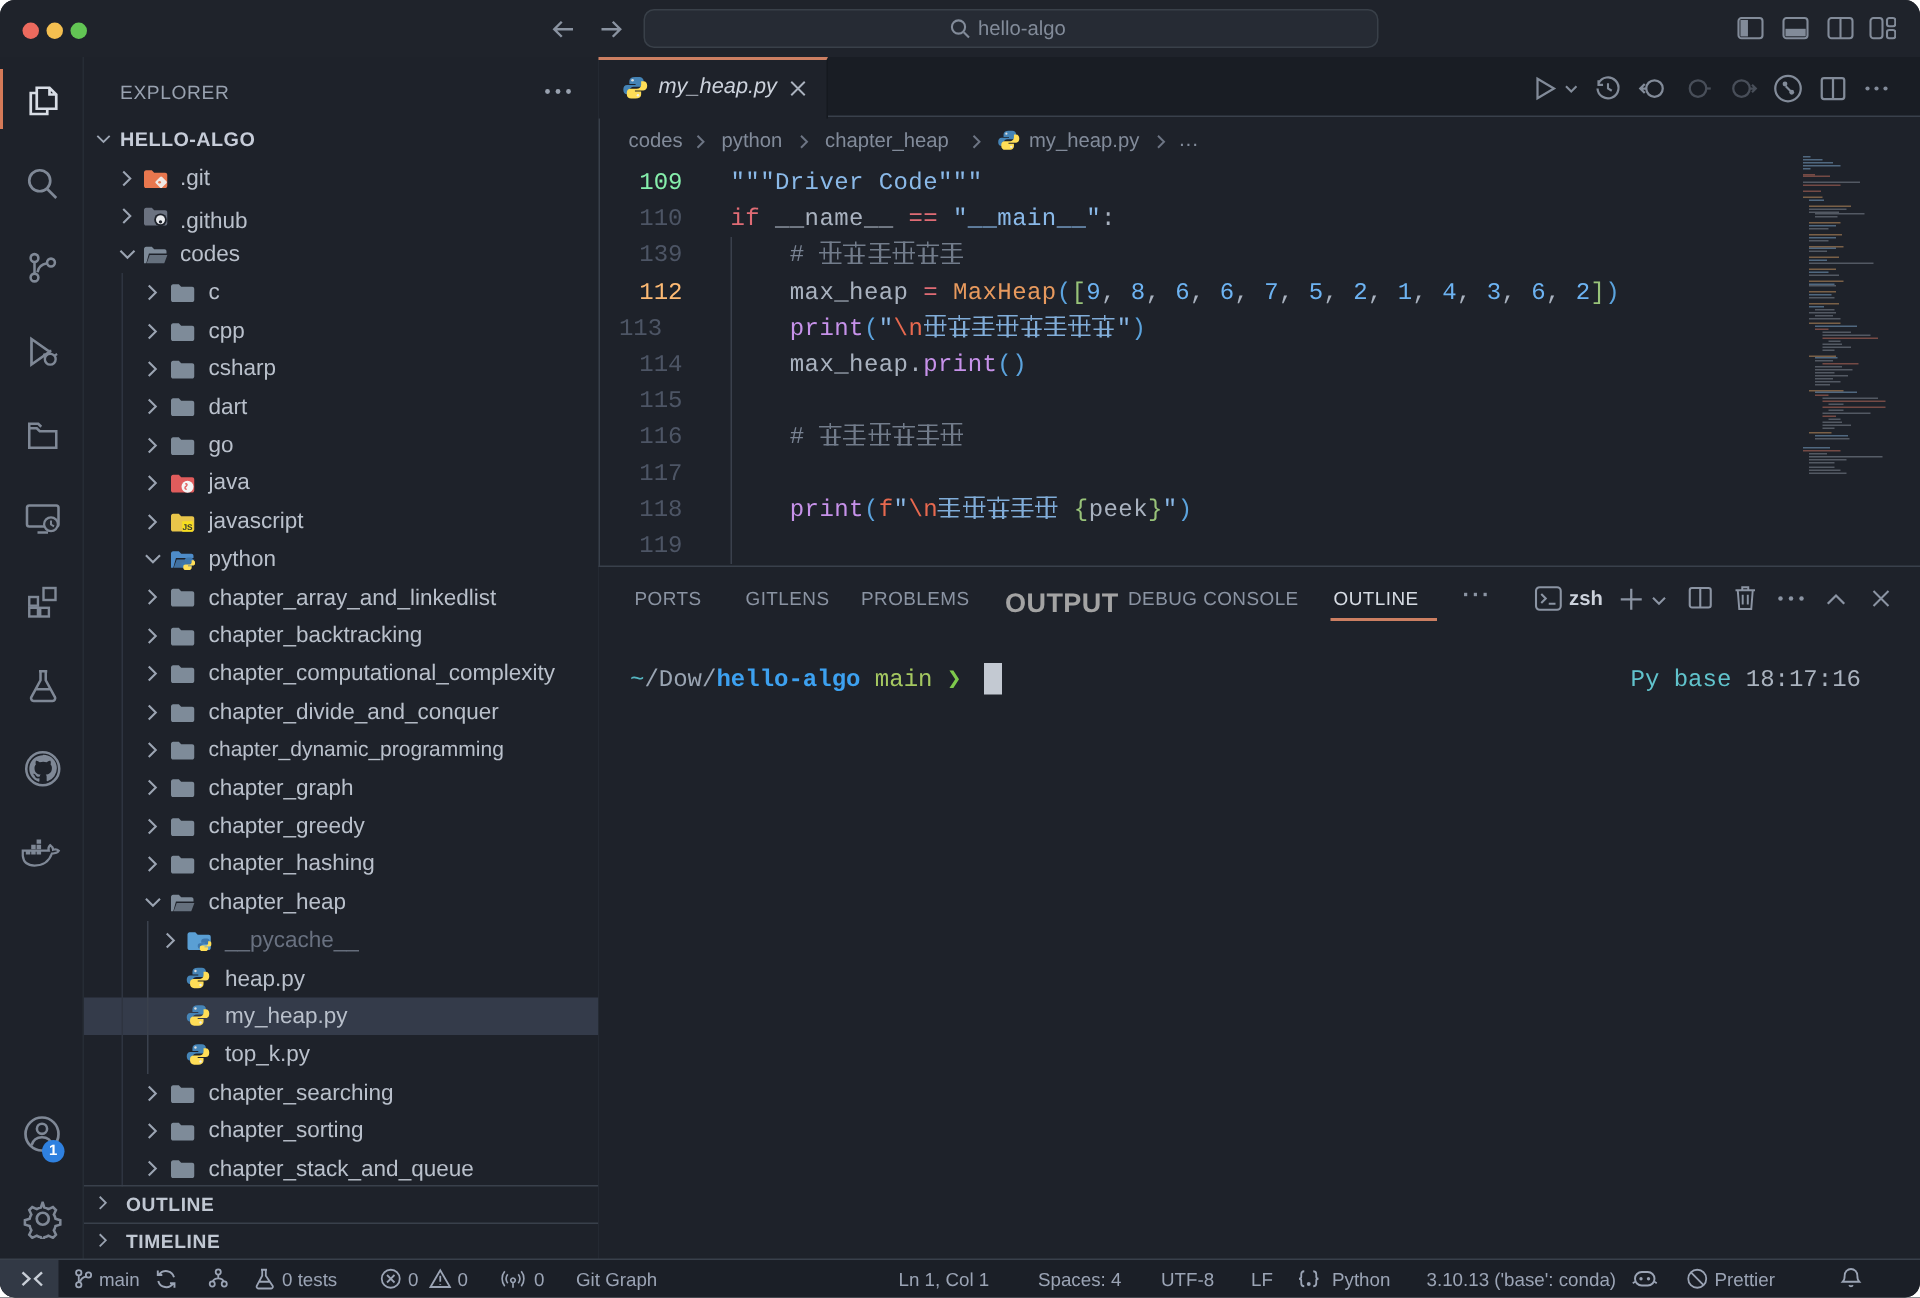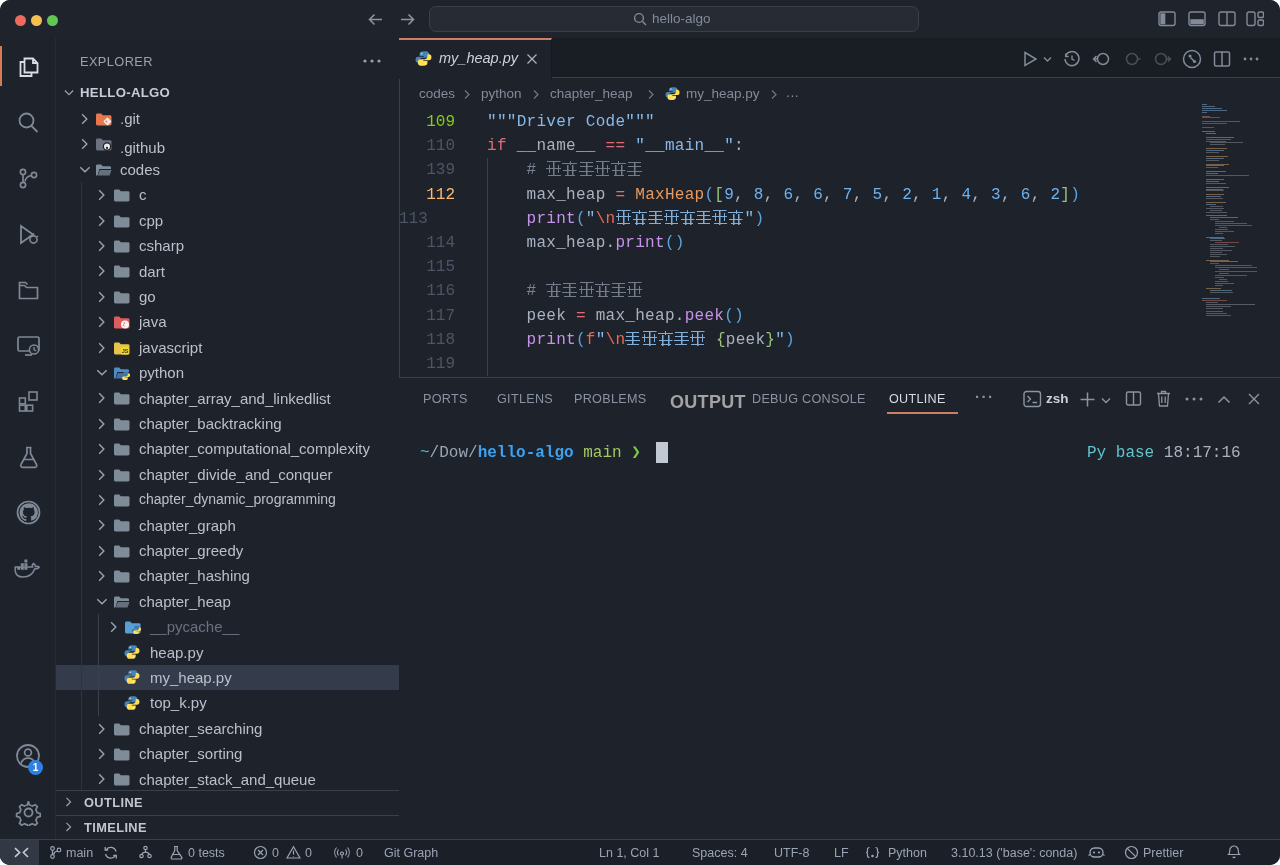--- a/index.html
+++ b/index.html
@@ -419,40 +419,39 @@
       <path d="M7.9 1.2c-2.3 0-3.6 1-3.6 2.6v1.8h3.9v.7H2.9C1.3 6.3.5 7.5.5 9.2c0 1.7.8 2.9 2.4 2.9h1.4V9.9c0-1.5 1.3-2.6 2.8-2.6h3.9c1.3 0 2.3-1 2.3-2.3V3.8c0-1.5-1.2-2.6-2.7-2.6z" fill="#4584b6" stroke="none"></path>
       <circle cx="6.3" cy="3.3" r=".8" fill="#ddd" stroke="none"></circle>
       <path d="M8.1 14.8c2.3 0 3.6-1 3.6-2.6v-1.8H7.8v-.7h5.3c1.6 0 2.4-1.2 2.4-2.9 0-1.7-.8-2.9-2.4-2.9h-1.4v2.2c0 1.5-1.3 2.6-2.8 2.6H5c-1.3 0-2.3 1-2.3 2.3v1.2c0 1.5 1.2 2.6 2.7 2.6z" fill="#ffde57" stroke="none"></path>
       <circle cx="9.7" cy="12.7" r=".8" fill="#eee" stroke="none"></circle>
     </svg>
 <div class="abs " style="left:686px;top:86px;font-size:13.5px;color:#828b9a;font-weight:400;white-space:pre;">my_heap.py</div>
 <svg class="abs" style="left:768px;top:88px;color:#6d7584;" width="12" height="12" viewBox="0 0 12 12" fill="none" stroke="currentColor">
       <path d="M4 2.5l4 4-4 4" stroke-width="1.3"></path>
     </svg>
 <div class="abs " style="left:786px;top:84px;font-size:14px;color:#828b9a;font-weight:400;white-space:pre;letter-spacing:.5px">...</div>
-<div class="abs mono" style="left:399px;top:110.0px;width:56px;text-align:right;font-size:16px;line-height:24.2px;color:#84cc16">109</div>
+<div class="abs mono" style="left:399px;top:110.0px;width:56px;text-align:right;font-size:16px;line-height:24.2px;color:#86efac">109</div>
 <div class="abs mono" style="left:399px;top:134.2px;width:56px;text-align:right;font-size:16px;line-height:24.2px;color:#4d5565">110</div>
 <div class="abs mono" style="left:399px;top:158.4px;width:56px;text-align:right;font-size:16px;line-height:24.2px;color:#4d5565">139</div>
 <div class="abs mono" style="left:399px;top:182.6px;width:56px;text-align:right;font-size:16px;line-height:24.2px;color:#fdba74">112</div>
-<div class="abs mono" style="left:399px;top:206.8px;width:56px;text-align:left;font-size:16px;line-height:24.2px;color:#4d5565">113</div>
+<div class="abs mono" style="left:399px;top:206.8px;width:56px;text-align:center;font-size:16px;line-height:24.2px;color:#4d5565">113</div>
 <div class="abs mono" style="left:399px;top:231.0px;width:56px;text-align:right;font-size:16px;line-height:24.2px;color:#4d5565">114</div>
 <div class="abs mono" style="left:399px;top:255.2px;width:56px;text-align:right;font-size:16px;line-height:24.2px;color:#4d5565">115</div>
 <div class="abs mono" style="left:399px;top:279.4px;width:56px;text-align:right;font-size:16px;line-height:24.2px;color:#4d5565">116</div>
 <div class="abs mono" style="left:399px;top:303.6px;width:56px;text-align:right;font-size:16px;line-height:24.2px;color:#4d5565">117</div>
 <div class="abs mono" style="left:399px;top:327.79999999999995px;width:56px;text-align:right;font-size:16px;line-height:24.2px;color:#4d5565">118</div>
 <div class="abs mono" style="left:399px;top:352.0px;width:56px;text-align:right;font-size:16px;line-height:24.2px;color:#4d5565">119</div>
 <div class="abs" style="left:487px;top:158.4px;width:1px;height:217.79999999999998px;background:#3a404c"></div>
 <div class="abs mono" style="left:487px;top:110.0px;font-size:16px;letter-spacing:0.28px;line-height:24.2px;color:#a9b2bf;white-space:pre"><span style="color:#8ab9e8">"""Driver Code"""</span></div>
 <div class="abs mono" style="left:487px;top:134.2px;font-size:16px;letter-spacing:0.28px;line-height:24.2px;color:#a9b2bf;white-space:pre"><span style="color:#e06c75">if</span> __name__ <span style="color:#e06c75">==</span> <span style="color:#8ab9e8">"__main__"</span>:</div>
 <div class="abs mono" style="left:487px;top:158.4px;font-size:16px;letter-spacing:0.28px;line-height:24.2px;color:#a9b2bf;white-space:pre">    <span style="color:#7a8494"># <i class="cjk"></i><i class="cjk v2"></i><i class="cjk v3"></i><i class="cjk"></i><i class="cjk v2"></i><i class="cjk v3"></i></span></div>
 <div class="abs mono" style="left:487px;top:182.6px;font-size:16px;letter-spacing:0.28px;line-height:24.2px;color:#a9b2bf;white-space:pre">    max_heap <span style="color:#e06c75">=</span> <span style="color:#e89a5e">MaxHeap</span><span style="color:#5ba3dd">(</span><span style="color:#98c379">[</span><span style="color:#6db3f2">9</span>, <span style="color:#6db3f2">8</span>, <span style="color:#6db3f2">6</span>, <span style="color:#6db3f2">6</span>, <span style="color:#6db3f2">7</span>, <span style="color:#6db3f2">5</span>, <span style="color:#6db3f2">2</span>, <span style="color:#6db3f2">1</span>, <span style="color:#6db3f2">4</span>, <span style="color:#6db3f2">3</span>, <span style="color:#6db3f2">6</span>, <span style="color:#6db3f2">2</span><span style="color:#98c379">]</span><span style="color:#5ba3dd">)</span></div>
 <div class="abs mono" style="left:487px;top:206.8px;font-size:16px;letter-spacing:0.28px;line-height:24.2px;color:#a9b2bf;white-space:pre">    <span style="color:#c792ea">print</span><span style="color:#5ba3dd">(</span><span style="color:#8ab9e8">"</span><span style="color:#e8694f">\n</span><span style="color:#8ab9e8"><i class="cjk"></i><i class="cjk v2"></i><i class="cjk v3"></i><i class="cjk"></i><i class="cjk v2"></i><i class="cjk v3"></i><i class="cjk"></i><i class="cjk v2"></i></span><span style="color:#8ab9e8">"</span><span style="color:#5ba3dd">)</span></div>
 <div class="abs mono" style="left:487px;top:231.0px;font-size:16px;letter-spacing:0.28px;line-height:24.2px;color:#a9b2bf;white-space:pre">    max_heap.<span style="color:#c792ea">print</span><span style="color:#5ba3dd">()</span></div>
 <div class="abs mono" style="left:487px;top:279.4px;font-size:16px;letter-spacing:0.28px;line-height:24.2px;color:#a9b2bf;white-space:pre">    <span style="color:#7a8494"># <i class="cjk v2"></i><i class="cjk v3"></i><i class="cjk"></i><i class="cjk v2"></i><i class="cjk v3"></i><i class="cjk"></i></span></div>
-<div class="abs mono" style="left:487px;top:303.6px;font-size:16px;letter-spacing:0.28px;line-height:24.2px;color:#a9b2bf;white-space:pre">    peek <span style="color:#e06c75">=</span> max_heap.<span style="color:#c792ea">peek</span><span style="color:#5ba3dd">()</span></div>
 <div class="abs mono" style="left:487px;top:327.79999999999995px;font-size:16px;letter-spacing:0.28px;line-height:24.2px;color:#a9b2bf;white-space:pre">    <span style="color:#c792ea">print</span><span style="color:#5ba3dd">(</span><span style="color:#e8694f">f</span><span style="color:#8ab9e8">"</span><span style="color:#e8694f">\n</span><span style="color:#8ab9e8"><i class="cjk v3"></i><i class="cjk"></i><i class="cjk v2"></i><i class="cjk v3"></i><i class="cjk"></i> </span><span style="color:#98c379">{</span>peek<span style="color:#98c379">}</span><span style="color:#8ab9e8">"</span><span style="color:#5ba3dd">)</span></div>
 <div class="abs" style="left:1202.0px;top:104.0px;width:4.9px;height:1px;background:#7fa8d0;opacity:.52"></div>
 <div class="abs" style="left:1202.0px;top:105.9px;width:13.1px;height:1px;background:#7fa8d0;opacity:.52"></div>
 <div class="abs" style="left:1202.0px;top:107.8px;width:19.7px;height:1px;background:#7fa8d0;opacity:.52"></div>
 <div class="abs" style="left:1202.0px;top:109.8px;width:24.6px;height:1px;background:#7fa8d0;opacity:.52"></div>
 <div class="abs" style="left:1202.0px;top:111.7px;width:4.9px;height:1px;background:#7fa8d0;opacity:.52"></div>
 <div class="abs" style="left:1202.0px;top:115.5px;width:8.2px;height:1px;background:#c5705d;opacity:.52"></div>
 <div class="abs" style="left:1202.0px;top:117.4px;width:18.0px;height:1px;background:#c5705d;opacity:.52"></div>
 <div class="abs" style="left:1202.0px;top:121.3px;width:37.7px;height:1px;background:#848c98;opacity:.52"></div>
 <div class="abs" style="left:1202.0px;top:123.2px;width:24.6px;height:1px;background:#c5705d;opacity:.52"></div>

